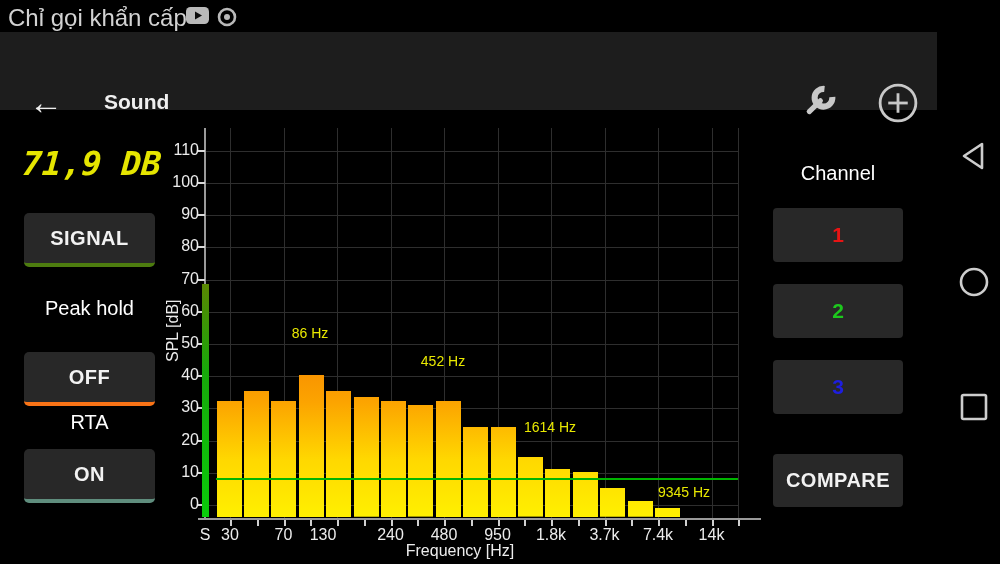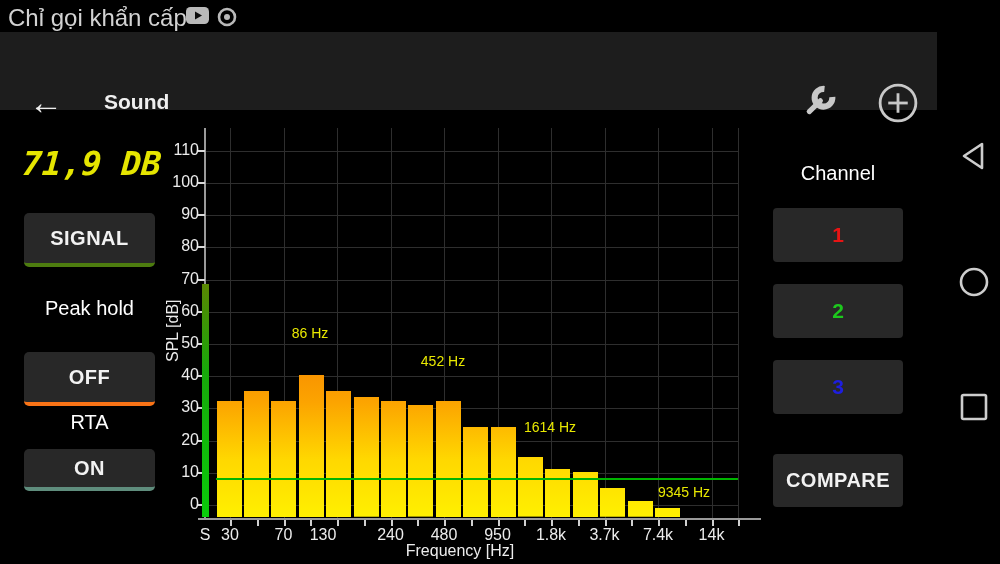--- a/index.html
+++ b/index.html
@@ -27,21 +27,21 @@
   #db-display{left:22px;top:144px;width:140px;height:46px;color:#e5e500;
               font-family:"DejaVu Sans Mono",monospace;font-weight:bold;font-style:italic;
               font-size:33px;letter-spacing:0px;transform:skewX(-4deg);}
   .panel-btn{width:131px;background:#282828;border-radius:5px;color:#f2f2f2;
              font-weight:bold;font-size:20px;display:flex;align-items:center;
              justify-content:center;letter-spacing:.5px;cursor:pointer;box-sizing:border-box;}
   #signal-btn{left:24px;top:213px;height:54px;border-bottom:4px solid #4d7c0f;}
   #peak-hold-label{left:24px;top:297px;width:131px;text-align:center;font-size:20px;color:#fff;}
   #peak-hold-btn{left:24px;top:352px;height:54px;border-bottom:4px solid #f97316;}
   #rta-label{left:24px;top:411px;width:131px;text-align:center;font-size:20px;color:#fff;}
-  #rta-btn{left:24px;top:449px;height:42px;border-bottom:4px solid #5f8d7d;}
+  #rta-btn{left:24px;top:449px;height:54px;border-bottom:4px solid #5f8d7d;}
 
   
   #channel-label{left:773px;top:162px;width:130px;text-align:center;font-size:20px;color:#fff;}
   .chan-btn{left:773px;width:130px;height:54px;background:#282828;border-radius:4px;
             display:flex;align-items:center;justify-content:center;font-size:21px;
             font-weight:bold;cursor:pointer;}
   #chan-1{top:208px;} #chan-2{top:284px;} #chan-3{top:360px;}
   #compare-btn{left:773px;top:454px;width:130px;height:53px;background:#282828;border-radius:4px;
             display:flex;align-items:center;justify-content:center;font-size:20px;
             font-weight:bold;color:#f2f2f2;letter-spacing:.5px;cursor:pointer;}

